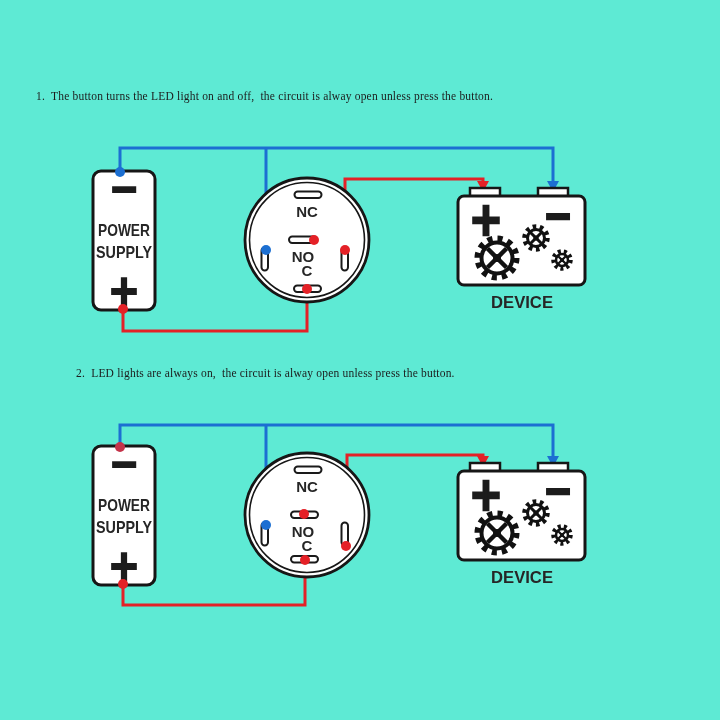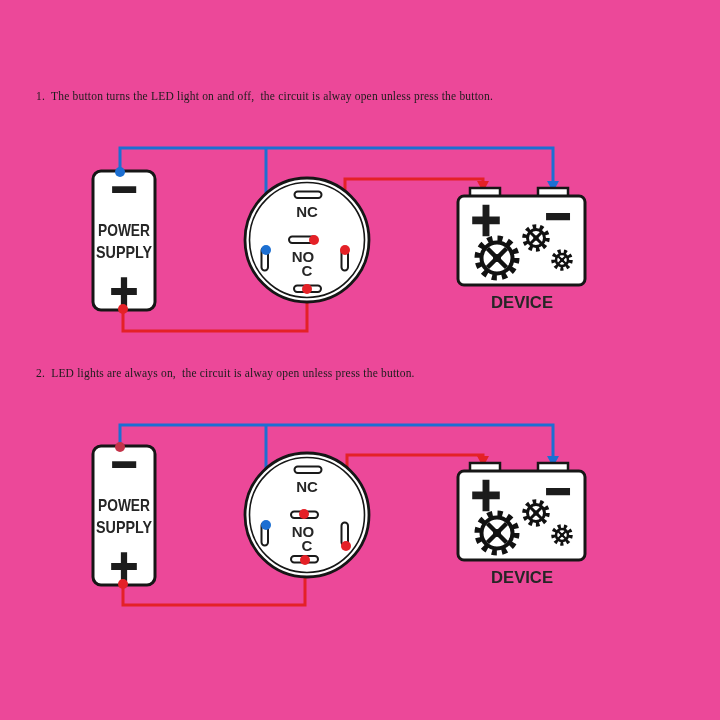--- a/index.html
+++ b/index.html
@@ -1,21 +1,21 @@
 <!DOCTYPE html>
 <html><head>
 <meta charset="utf-8">
 <style>
   html,body{margin:0;padding:0;background:#ffffff;}
-  .page{position:relative;width:720px;height:720px;background:#ec4899;overflow:hidden;
+  .page{position:relative;width:720px;height:720px;background:#5eead4;overflow:hidden;
         font-family:"Liberation Sans",sans-serif;}
   .note{position:absolute;left:36px;font-family:"Liberation Serif",serif;
         font-size:11.5px;color:#1c1c1c;white-space:pre;letter-spacing:0.2px;}
   .note1{top:90px;}
-  .note2{top:367px;}
+  .note2{top:367px;margin-left:40px;}
   .diagram-svg{position:absolute;left:0;width:720px;height:240px;}
   .svg1{top:130px;}
   .svg2{top:405px;}
   .outline{stroke:#161616;fill:#ffffff;}
   .pill{stroke:#1a1a1a;stroke-width:2;fill:#ffffff;}
   .lbl{font-family:"Liberation Sans",sans-serif;font-weight:bold;fill:#262626;}
   .wire-blue{stroke:#1c6fd2;stroke-width:3;fill:none;stroke-linejoin:miter;}
   .wire-red{stroke:#e42127;stroke-width:3;fill:none;stroke-linejoin:miter;}
   .dot-blue{fill:#1c6fd2;}
   .dot-red{fill:#e42127;}

